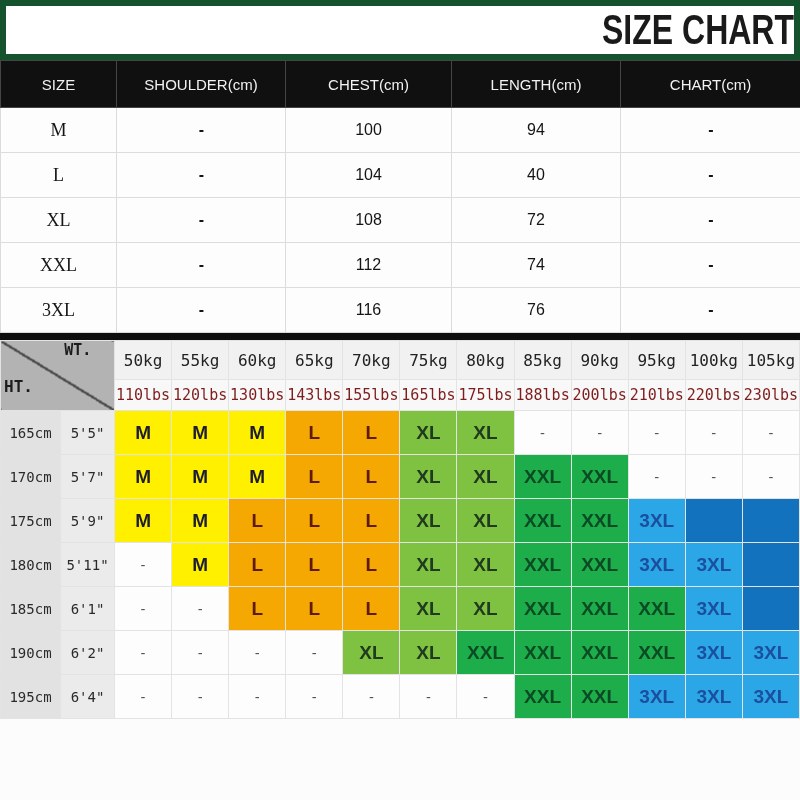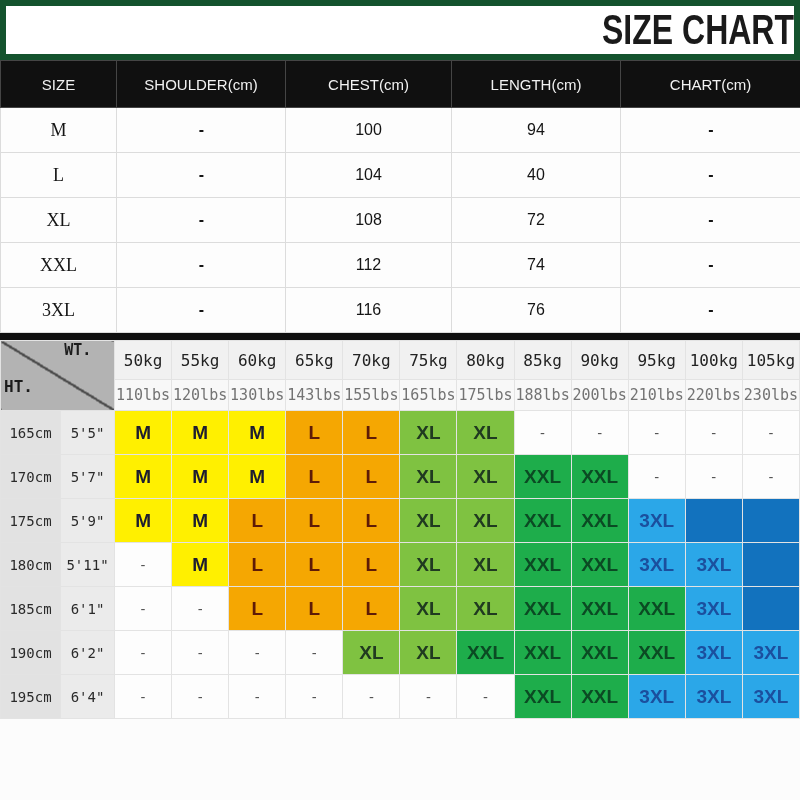--- a/index.html
+++ b/index.html
@@ -42,21 +42,21 @@
   .sr-table th, .sr-table td { border:1px solid #e3e3e3; text-align:center; padding:0; }
   .corner {
     position:relative; background:#b3b3b3;
     background-image:linear-gradient(to top right,
       rgba(0,0,0,0) calc(50% - 1.2px), #4d4d4d calc(50% - 1.2px),
       #4d4d4d calc(50% + 1.2px), rgba(0,0,0,0) calc(50% + 1.2px));
   }
   .corner .wt { position:absolute; top:0; left:56%; font-size:15px; color:#1c1c1c; font-weight:700; }
   .corner .ht { position:absolute; top:52%; left:3px; font-size:16px; color:#1c1c1c; font-weight:700; }
   .kg-cell  { height:38px; background:#f1f1f1; font-size:16px; font-weight:400; color:#222; }
-  .lbs-cell { height:30px; background:#f8f8f8; font-size:15px; font-weight:400; color:#737373; }
+  .lbs-cell { height:30px; background:#f8f8f8; font-size:15px; font-weight:400; color:#7f1d1d; }
   .ht-cell  { background:#e2e2e2; font-size:14px; font-weight:400; color:#2a2a2a; height:43px; }
   .ft-cell  { background:#ebebeb; font-size:14px; font-weight:400; color:#2a2a2a; }
   .size-cell { font-family:"Liberation Sans", sans-serif; font-weight:700; font-size:19px; height:43px; }
   .size-cell.blank-dash { font-family:"DejaVu Sans Mono", monospace; font-size:14px; font-weight:400; }
 </style>
 </head>
 <body>
 
 <div class="page">
 

